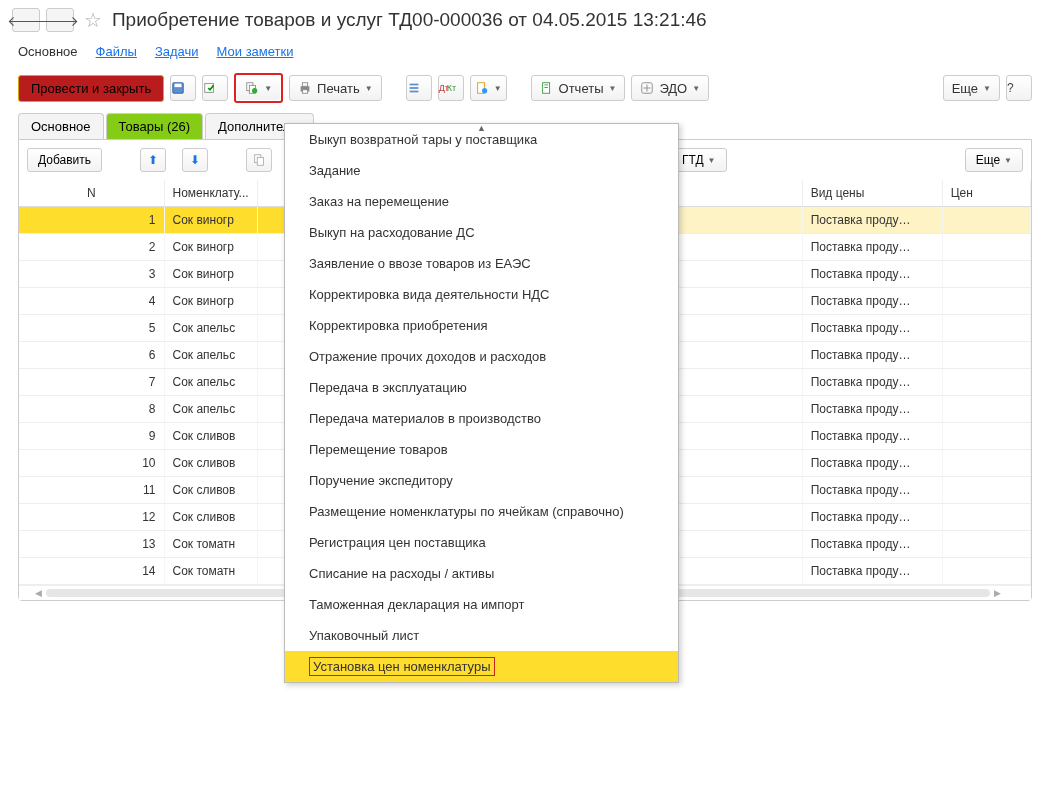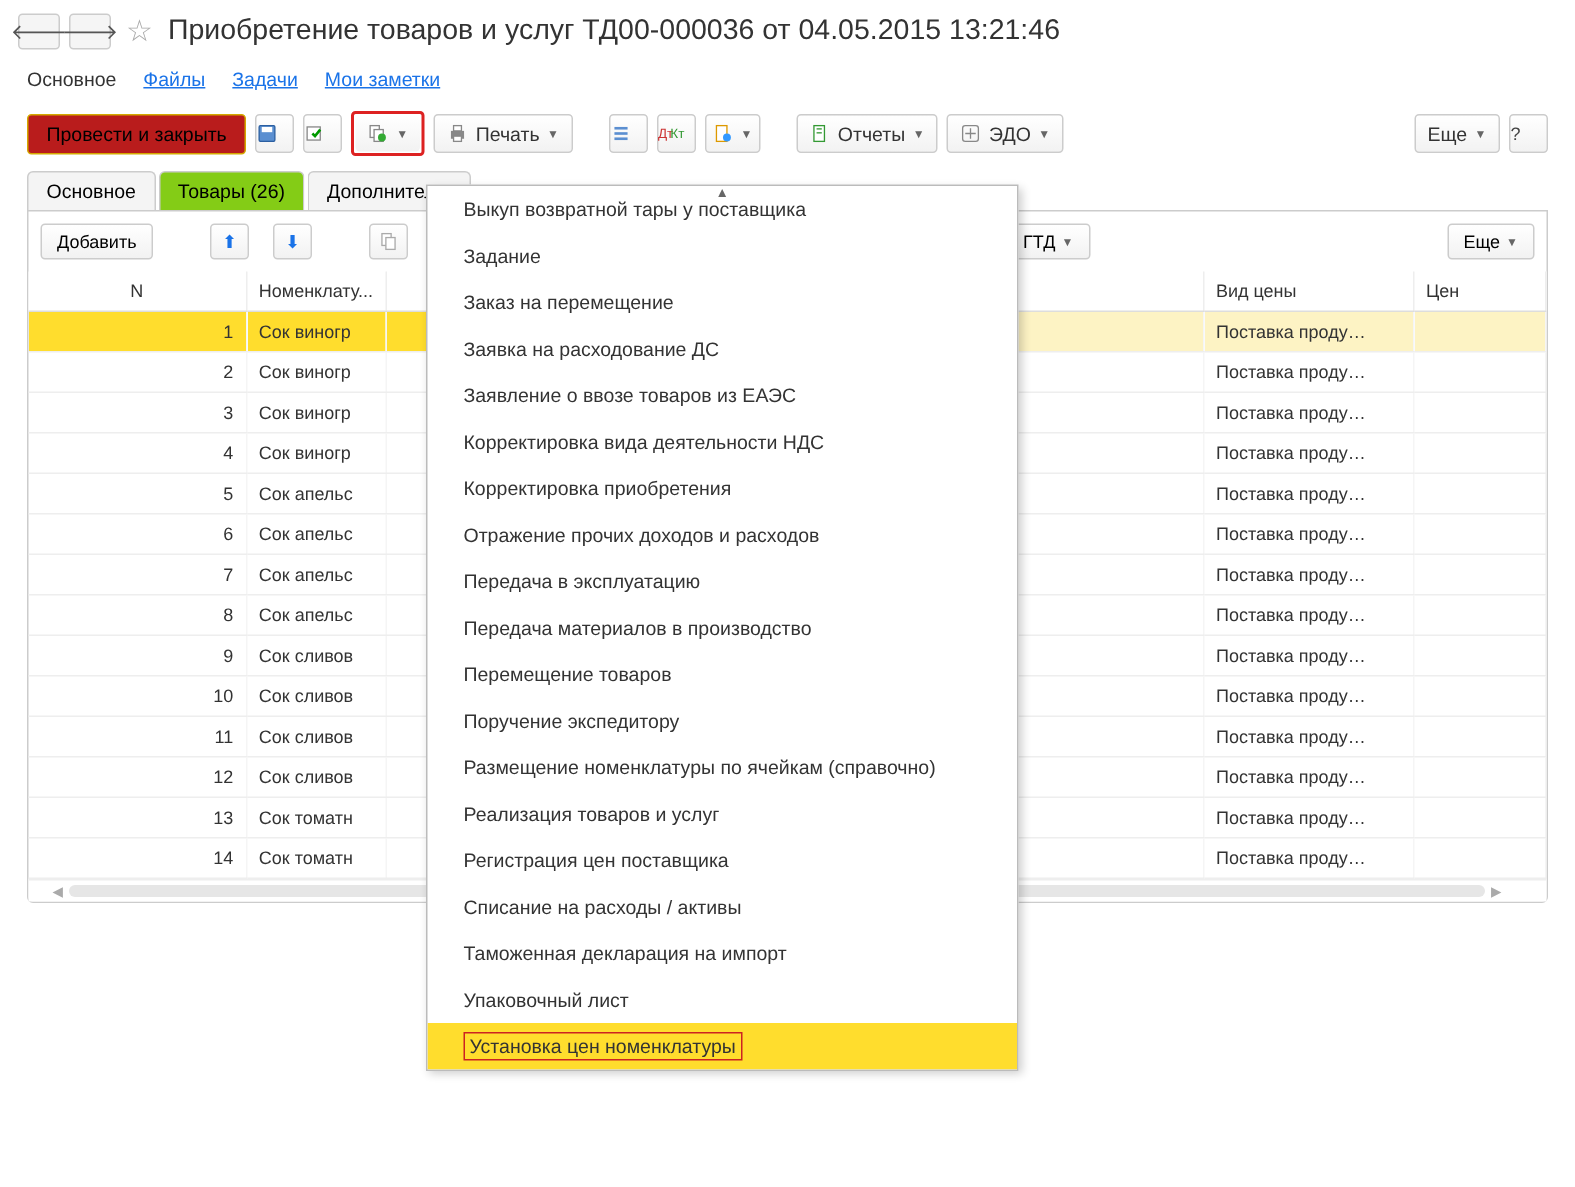--- a/index.html
+++ b/index.html
@@ -347,30 +347,29 @@
     <div class="scroll-corner"></div>
   </div>
 </div>
 
 <div class="dropdown-menu">
   <div class="menu-arrow">▲</div>
   <div id="menu-items">
       <div class="item">Выкуп возвратной тары у поставщика</div>
       <div class="item">Задание</div>
       <div class="item">Заказ на перемещение</div>
-      <div class="item">Заявка на расходование ДС</div>
+      <div class="item">Выкуп на расходование ДС</div>
       <div class="item">Заявление о ввозе товаров из ЕАЭС</div>
       <div class="item">Корректировка вида деятельности НДС</div>
       <div class="item">Корректировка приобретения</div>
       <div class="item">Отражение прочих доходов и расходов</div>
       <div class="item">Передача в эксплуатацию</div>
       <div class="item">Передача материалов в производство</div>
       <div class="item">Перемещение товаров</div>
       <div class="item">Поручение экспедитору</div>
       <div class="item">Размещение номенклатуры по ячейкам (справочно)</div>
-      <div class="item">Реализация товаров и услуг</div>
       <div class="item">Регистрация цен поставщика</div>
       <div class="item">Списание на расходы / активы</div>
       <div class="item">Таможенная декларация на импорт</div>
       <div class="item">Упаковочный лист</div>
       <div class="item highlighted"><span>Установка цен номенклатуры</span></div>
     </div>
 </div>
 
 </body></html>

